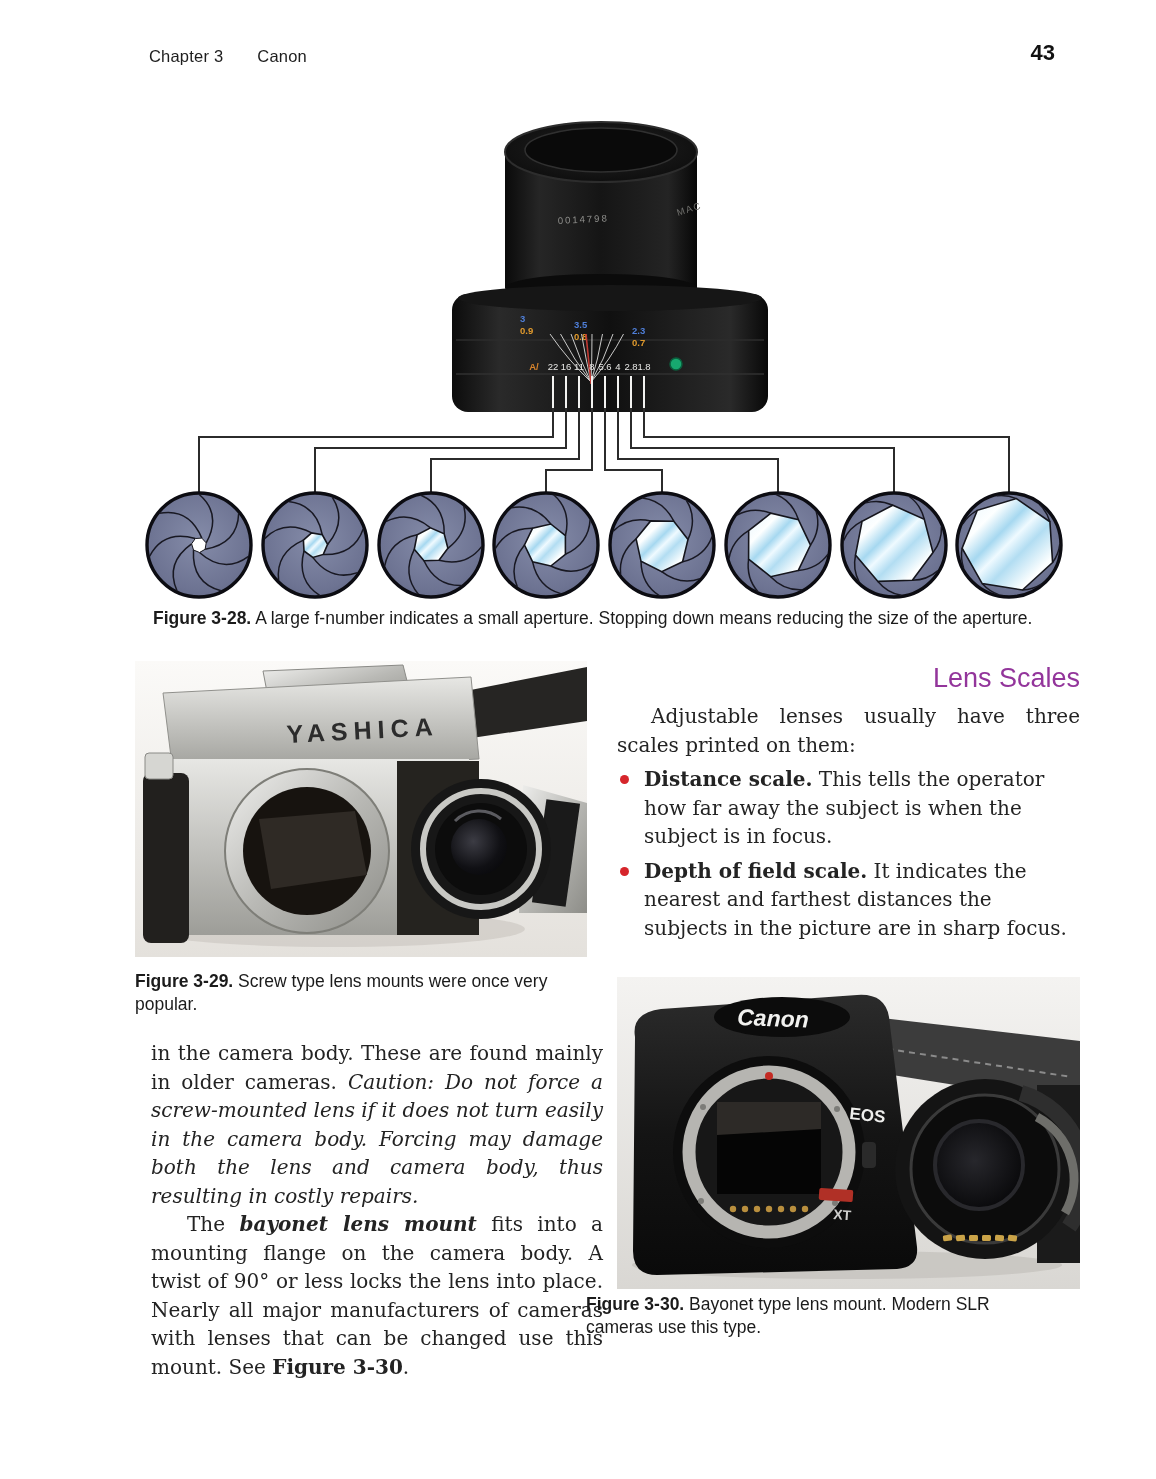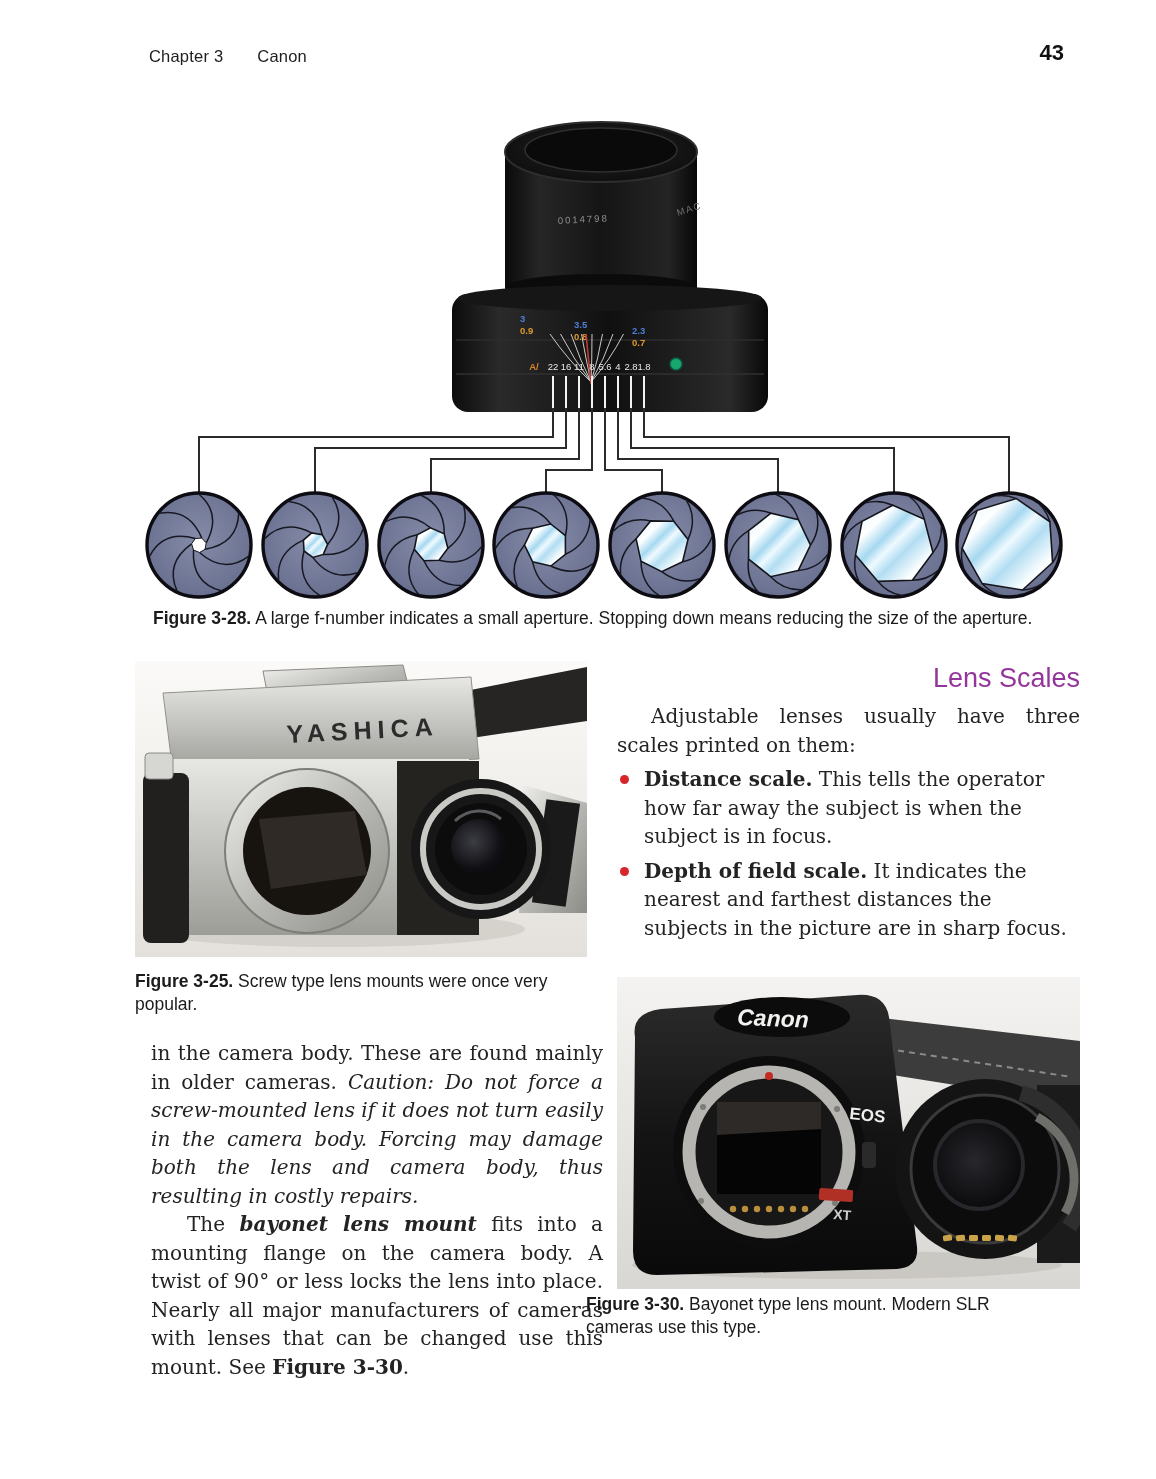--- a/index.html
+++ b/index.html
@@ -2,21 +2,21 @@
 <html><head>
 <meta charset="utf-8">
 <style>
   html,body{margin:0;padding:0;background:#888;}
   .page{
     position:relative;width:1156px;height:1479px;background:#ffffff;
     margin:0 auto;font-family:"Liberation Sans",sans-serif;overflow:hidden;
   }
   .hdr-left{position:absolute;left:135px;top:47px;font-size:16.5px;color:#1d1d1d;letter-spacing:.2px;}
   .hdr-left span{margin-right:20px;margin-left:14px;}
-  .hdr-num{position:absolute;right:92px;top:40px;font-size:22px;font-weight:bold;color:#111;}
+  .hdr-num{position:absolute;right:101px;top:40px;font-size:22px;font-weight:bold;color:#111;}
   .caption{font-size:17.5px;line-height:23px;color:#1b1b1b;}
   .caption b{font-weight:bold;}
   .cap28{position:absolute;left:153px;top:607px;width:960px;}
   .cap29{position:absolute;left:135px;top:970px;width:452px;}
   .cap30{position:absolute;left:586px;top:1293px;width:463px;}
   .serif{font-family:"DejaVu Serif","Liberation Serif",serif;font-size:20px;line-height:28.5px;color:#232323;}
   .leftcol{position:absolute;left:135px;top:1039px;width:452px;text-align:justify;margin-left:16px;}
   .leftcol p{margin:0;}
   .p-indent{text-indent:36px;}
   .rightcol{position:absolute;left:617px;top:663px;width:463px;}
@@ -279,21 +279,21 @@
     <polygon points="388,124 452,142 452,252 384,252" fill="url(#chrome29)"></polygon>
     <rect x="404" y="140" width="34" height="104" fill="#1a1a1a" transform="rotate(8 421 192)"></rect>
     <circle cx="346" cy="188" r="70" fill="#171717"></circle>
     <circle cx="346" cy="188" r="58" fill="none" stroke="#c8c8c4" stroke-width="6"></circle>
     <circle cx="346" cy="188" r="46" fill="#0c0c0c"></circle>
     <circle cx="344" cy="186" r="28" fill="url(#glass29)"></circle>
     <path d="M320,160 A34,34 0 0,1 366,158" stroke="#6f6f76" stroke-width="3" fill="none" opacity="0.8"></path>
   </svg>
 
   <div class="caption cap29">
-    <b>Figure 3-25.</b><span> Screw type lens mounts were once very popular.</span>
+    <b>Figure 3-29.</b><span> Screw type lens mounts were once very popular.</span>
   </div>
 
   <div class="leftcol serif">
     <p><span>in the camera body. These are found mainly in older cameras. </span><i>Caution: Do not force a screw-mounted lens if it does not turn easily in the camera body. Forcing may damage both the lens and camera body, thus resulting in costly repairs.</i></p>
     <p class="p-indent"><span>The </span><b><i>bayonet lens mount</i></b><span> fits into a mounting flange on the camera body. A twist of 90° or less locks the lens into place. Nearly all major manufacturers of cameras with lenses that can be changed use this mount. See </span><b>Figure 3-30</b><span>.</span></p>
   </div>
 
   <div class="rightcol">
     <h2 class="section-h">Lens Scales</h2>
     <p class="intro serif">Adjustable lenses usually have three scales printed on them:</p>

